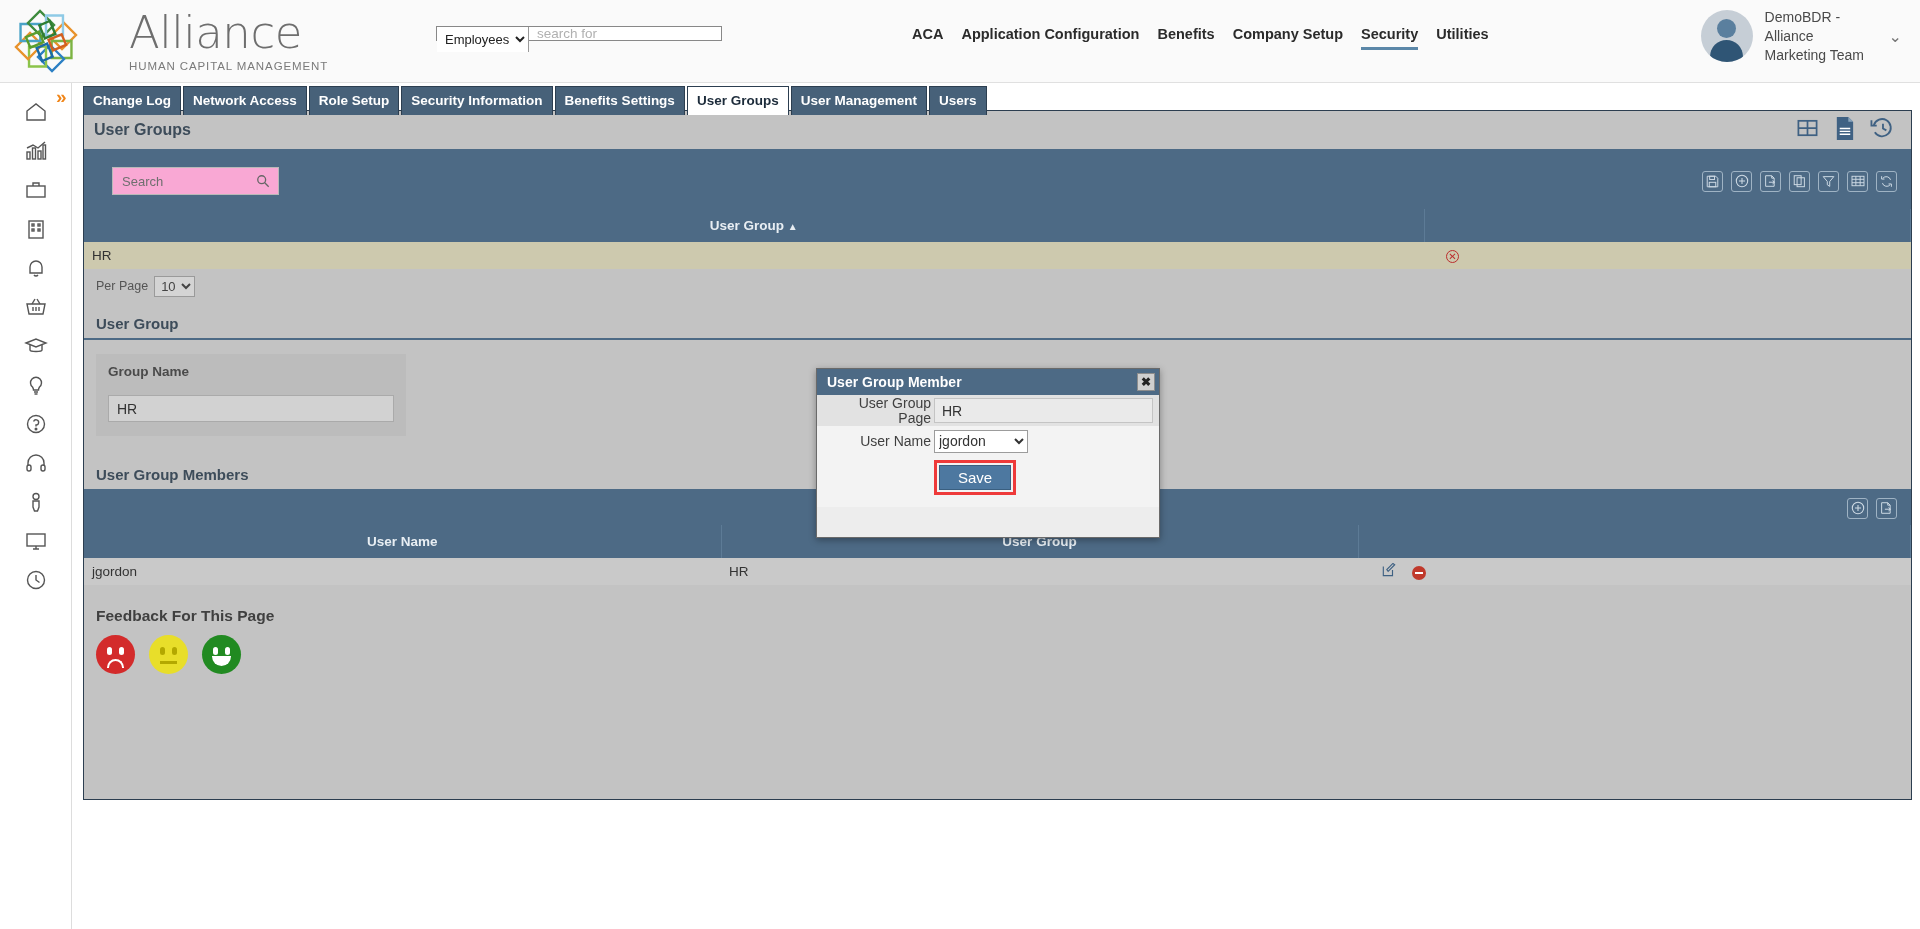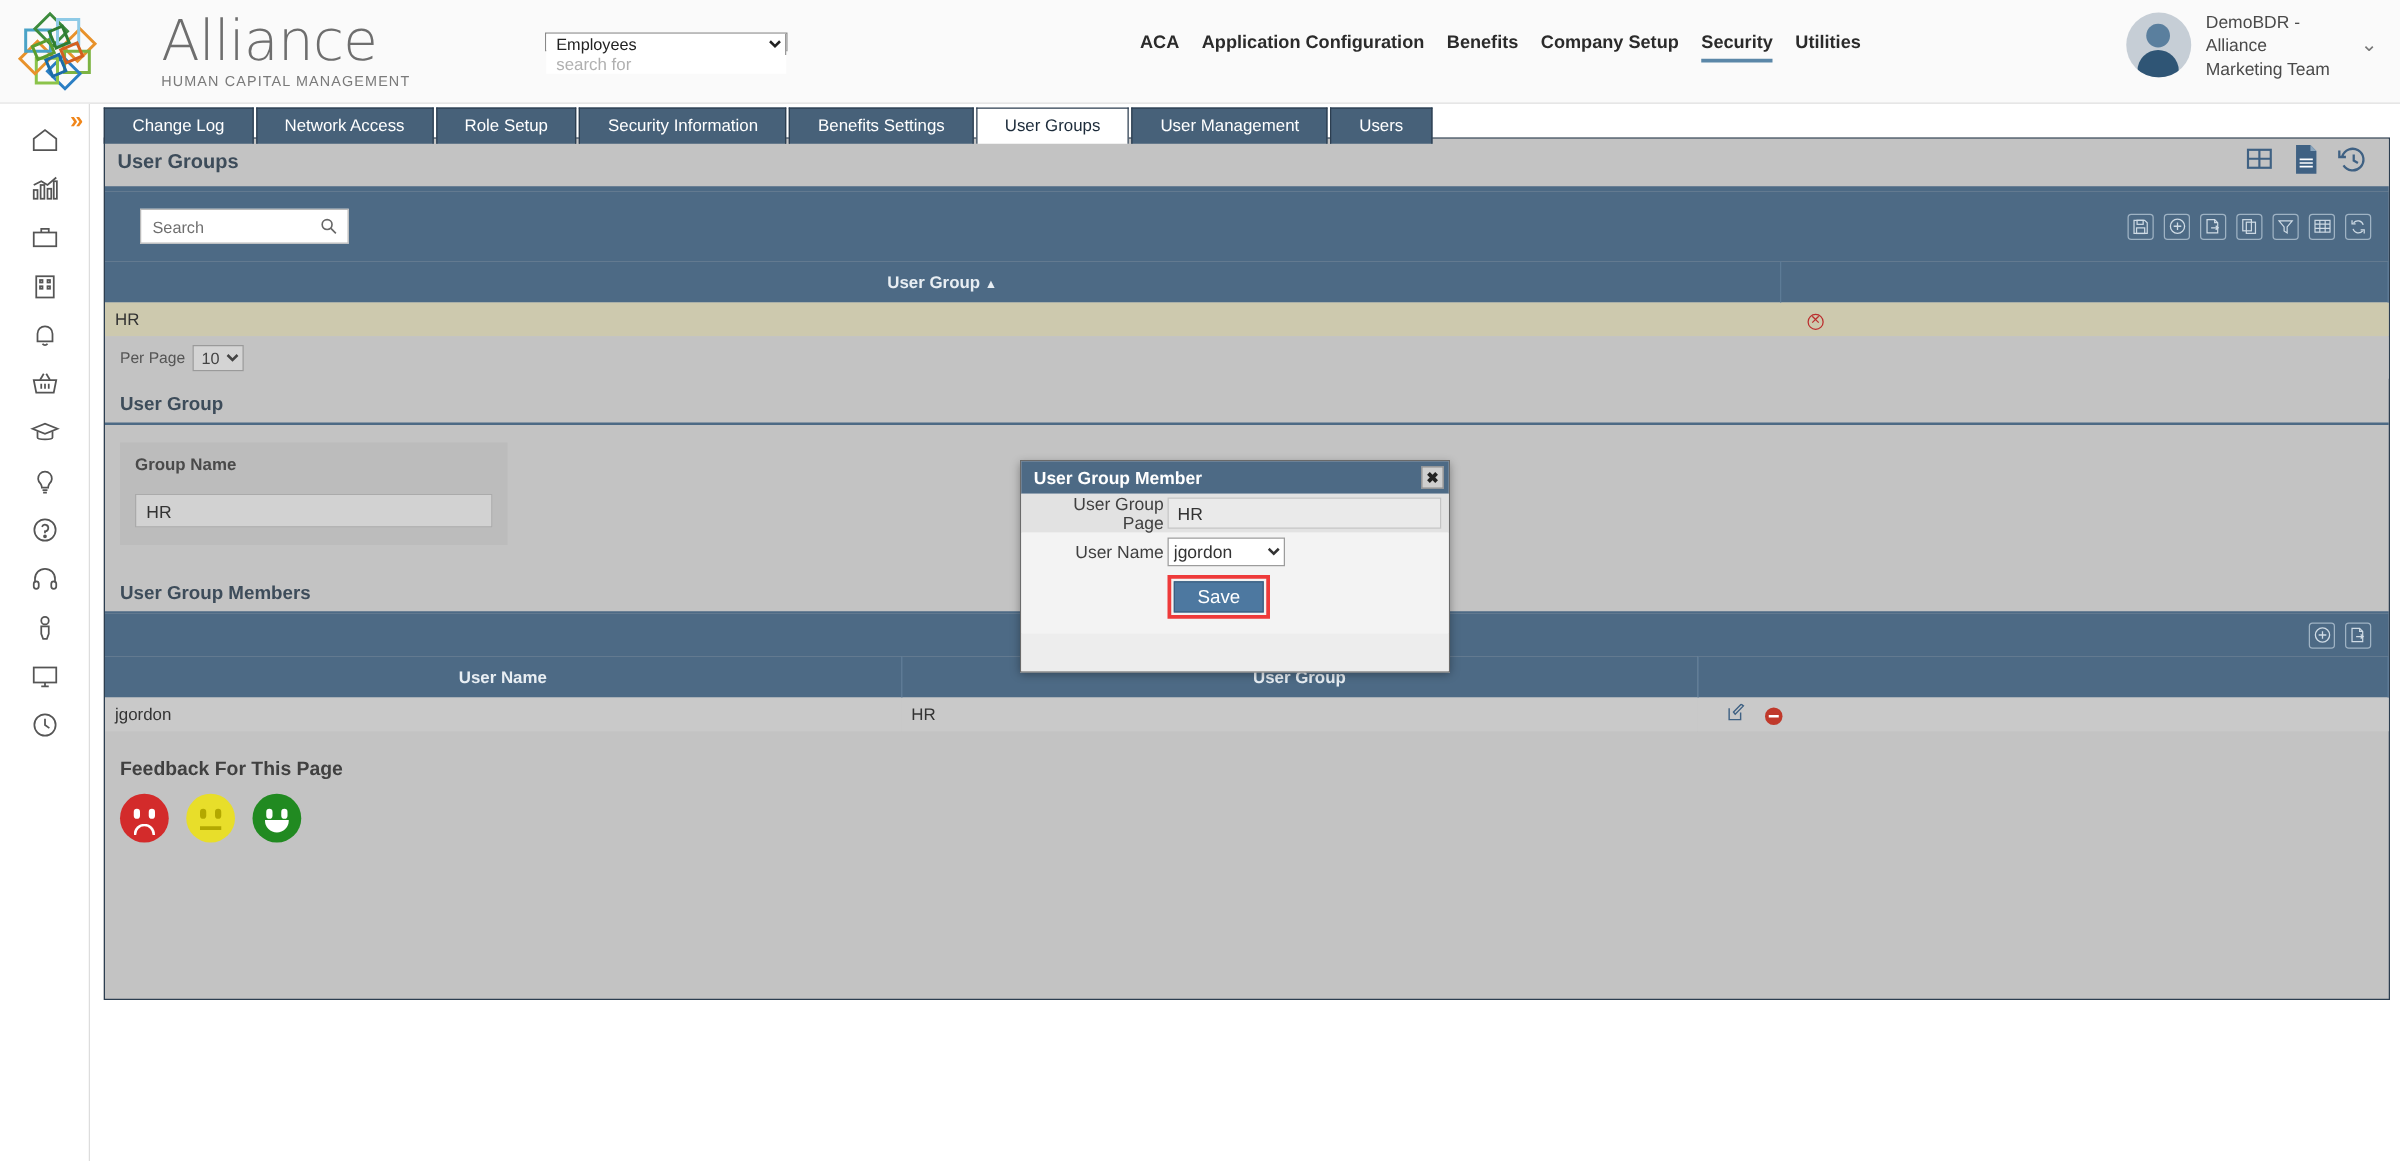--- a/index.html
+++ b/index.html
@@ -24,21 +24,20 @@
   }
   .logo-sub {
     font-size: 11.5px; color: #7a7a7a; letter-spacing: 0.9px;
     margin-top: 5px; font-family: "Liberation Sans", sans-serif;
   }
 
   .searchbox {
     position: absolute; left: 436px; top: 26px;
     display: flex; height: 15px; border: 1px solid #888;
     background: #fff;
-    flex-direction: column;
   }
   .searchbox select {
     border: none; border-right: 1px solid #999; height: 25px;
     font-size: 13px; font-family: "Liberation Sans", sans-serif;
     background: #fff; padding: 0 2px 0 4px; outline: none; color: #222;
   }
   .searchbox input {
     border: none; outline: none; width: 192px; padding: 0 8px;
     font-size: 13.5px; color: #333; font-family: "Liberation Sans", sans-serif;
   }
@@ -92,22 +91,22 @@
   .expand-arrows {
     position: absolute; left: 56px; top: 86px;
     color: #f0861a; font-size: 19px; font-weight: bold; letter-spacing: -5px;
   }
 
   
   .tabstrip {
     position: absolute; left: 83px; top: 86px; display: flex; gap: 2px; z-index: 5;
   }
   .tab {
-    background: #476179; color: #fff; font-size: 13.5px; font-weight: normal;
-    padding: 6px 22px 7px; border: 1px solid #2c3e50; border-bottom: none;
+    background: #476179; color: #fff; font-size: 13.5px; font-weight: bold;
+    padding: 6px 9px 7px; border: 1px solid #2c3e50; border-bottom: none;
     font-family: "Liberation Sans", sans-serif; white-space: nowrap; cursor: pointer;
   }
   .tab.active { background: #ffffff; color: #1c2b3a; }
 
   
   .page {
     position: absolute; left: 83px; top: 110px; width: 1829px; height: 690px;
     background: #c3c3c3; border: 1px solid #2c3e50;
   }
   .page-header {
@@ -121,21 +120,21 @@
   }
   .page-header-icons { display: flex; gap: 14px; align-items: center; color: #3f6183; }
 
   
   .grid-toolbar {
     background: #4d6a85; height: 56px; display: flex;
     align-items: center; justify-content: space-between; padding: 0 14px 0 28px;
   }
   .grid-search {
     position: relative; width: 167px; height: 28px;
-    background: #ffffff; border: 1px solid #b9b9b9;
+    background: #f9a8d4; border: 1px solid #b9b9b9;
     display: flex; align-items: center;
   }
   .grid-search input {
     border: none; background: transparent; outline: none;
     width: 135px; padding-left: 9px; font-size: 13px; color: #555;
     font-family: "Liberation Sans", sans-serif;
   }
   .grid-search input::placeholder { color: #6f6f6f; }
   .grid-search .mag { position: absolute; right: 8px; top: 6px; color: #666; }
   .tool-icons { display: flex; gap: 8px; }

